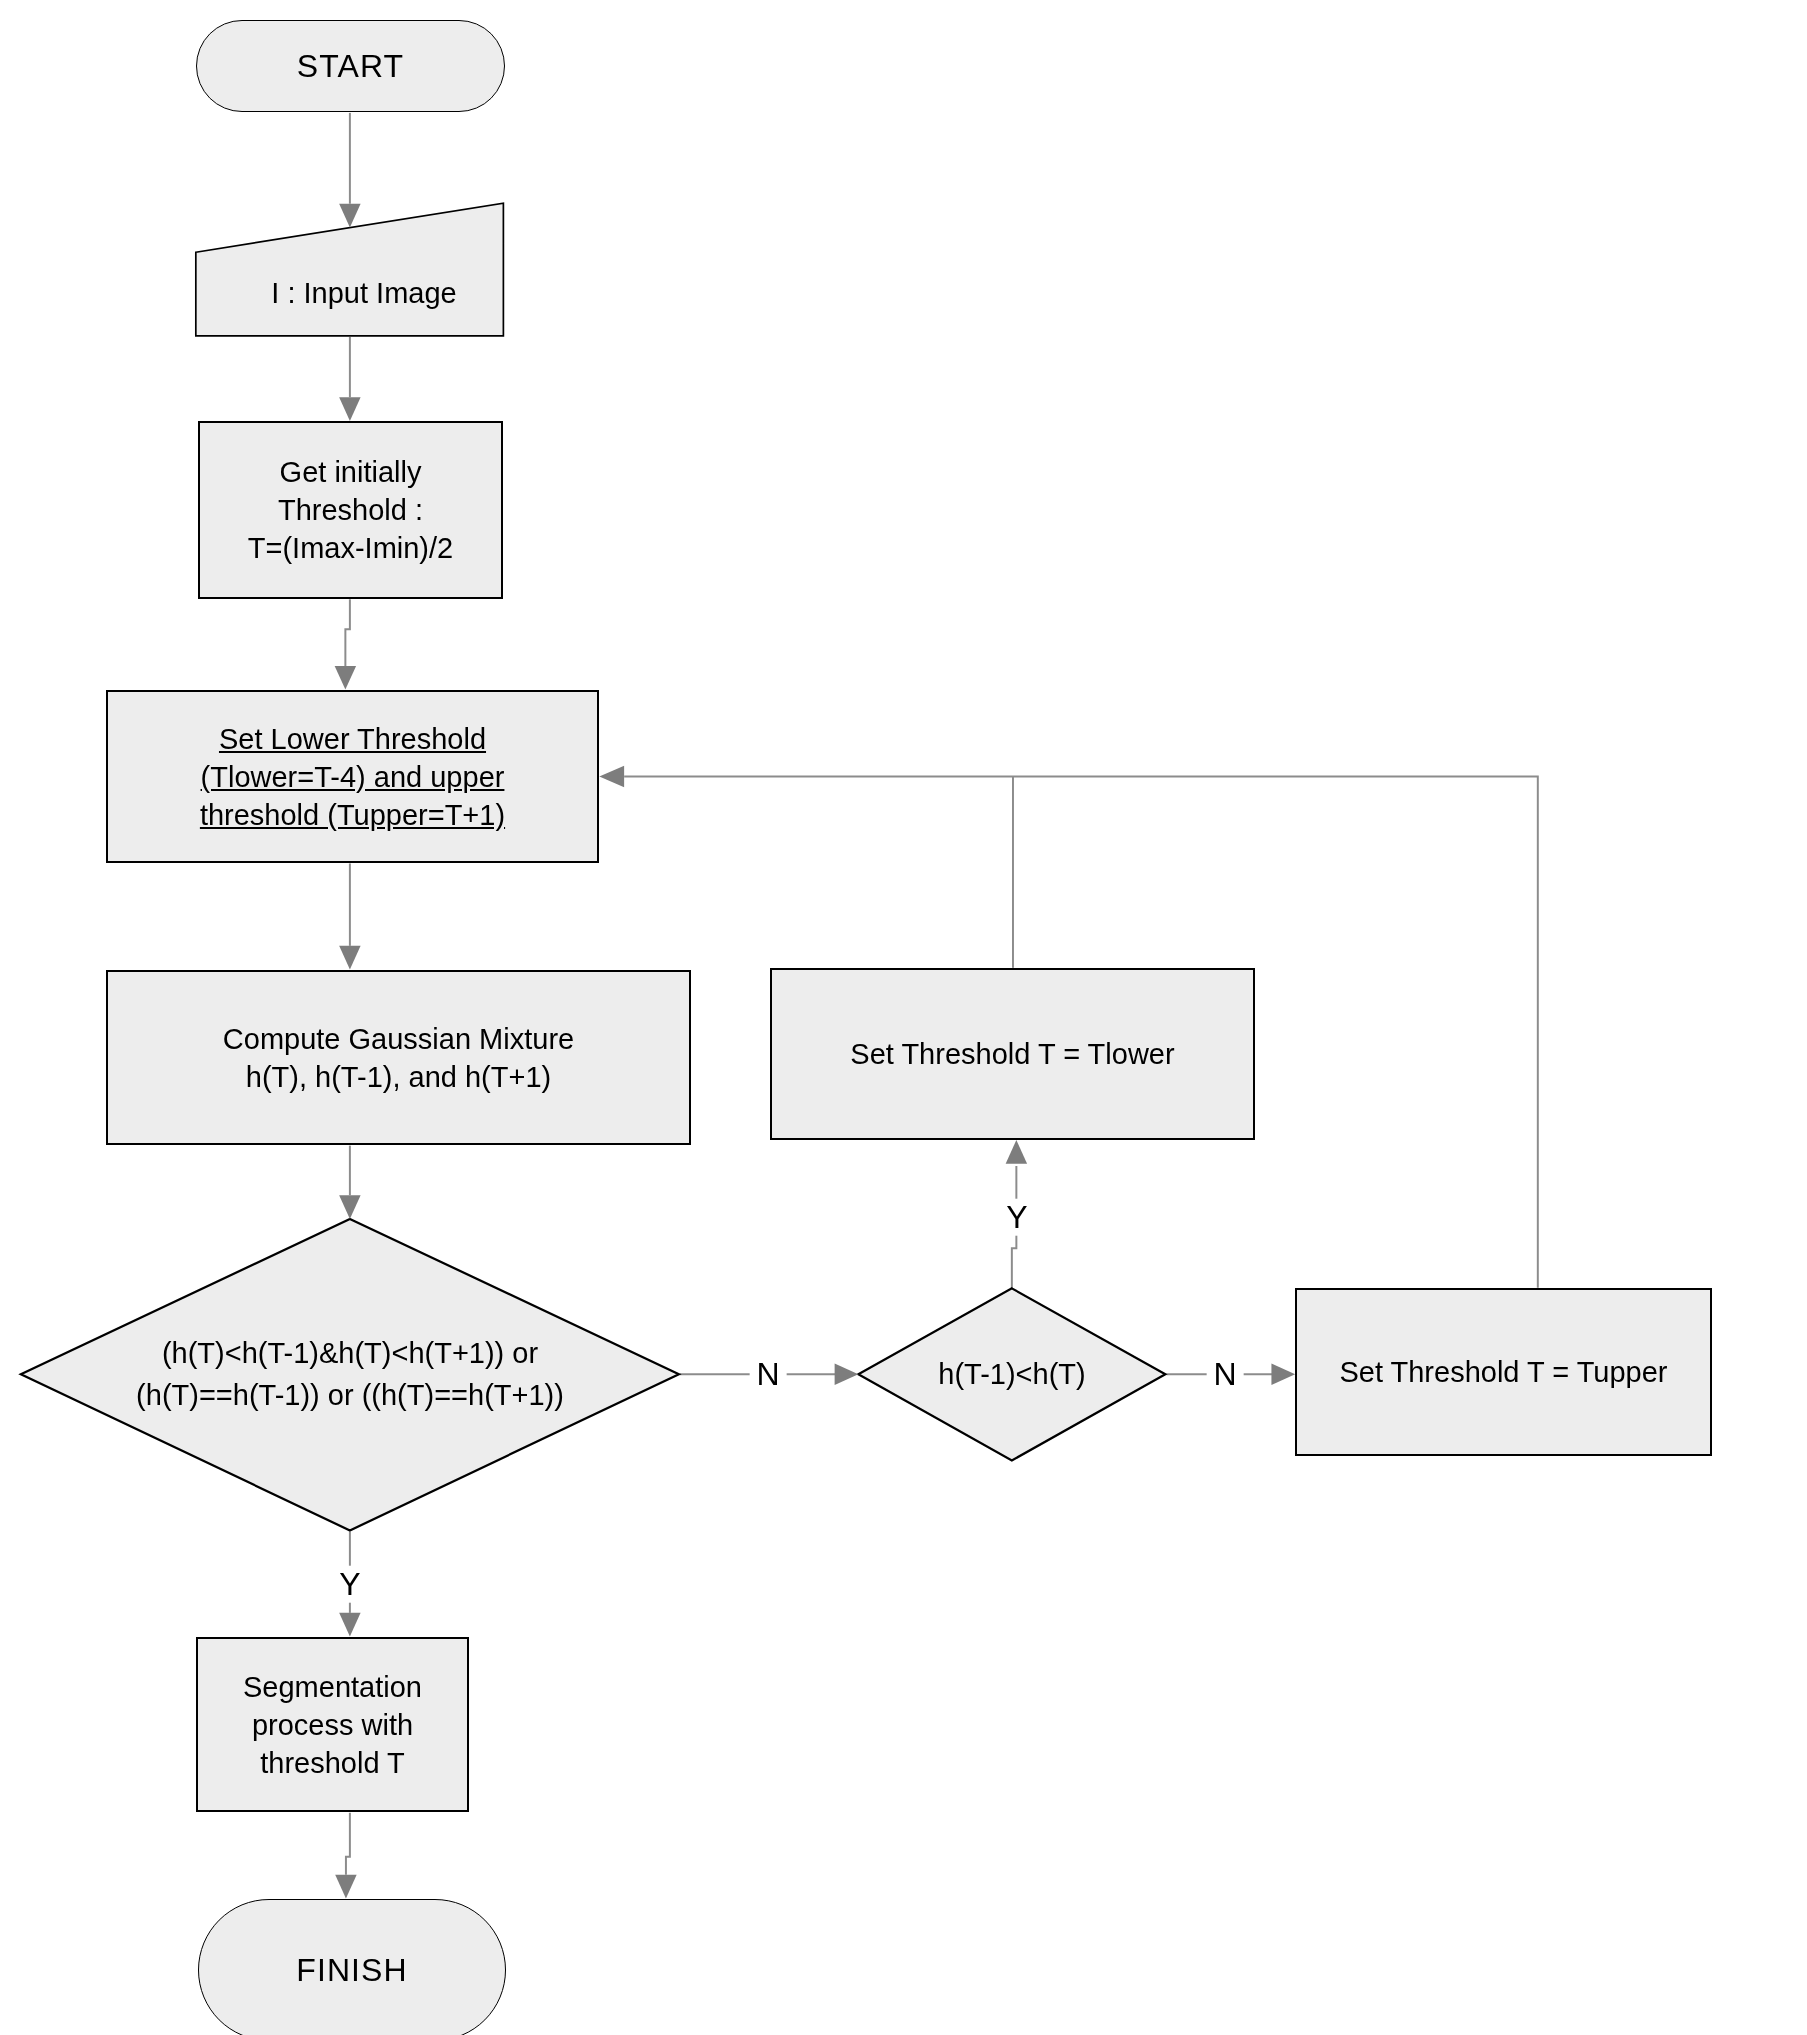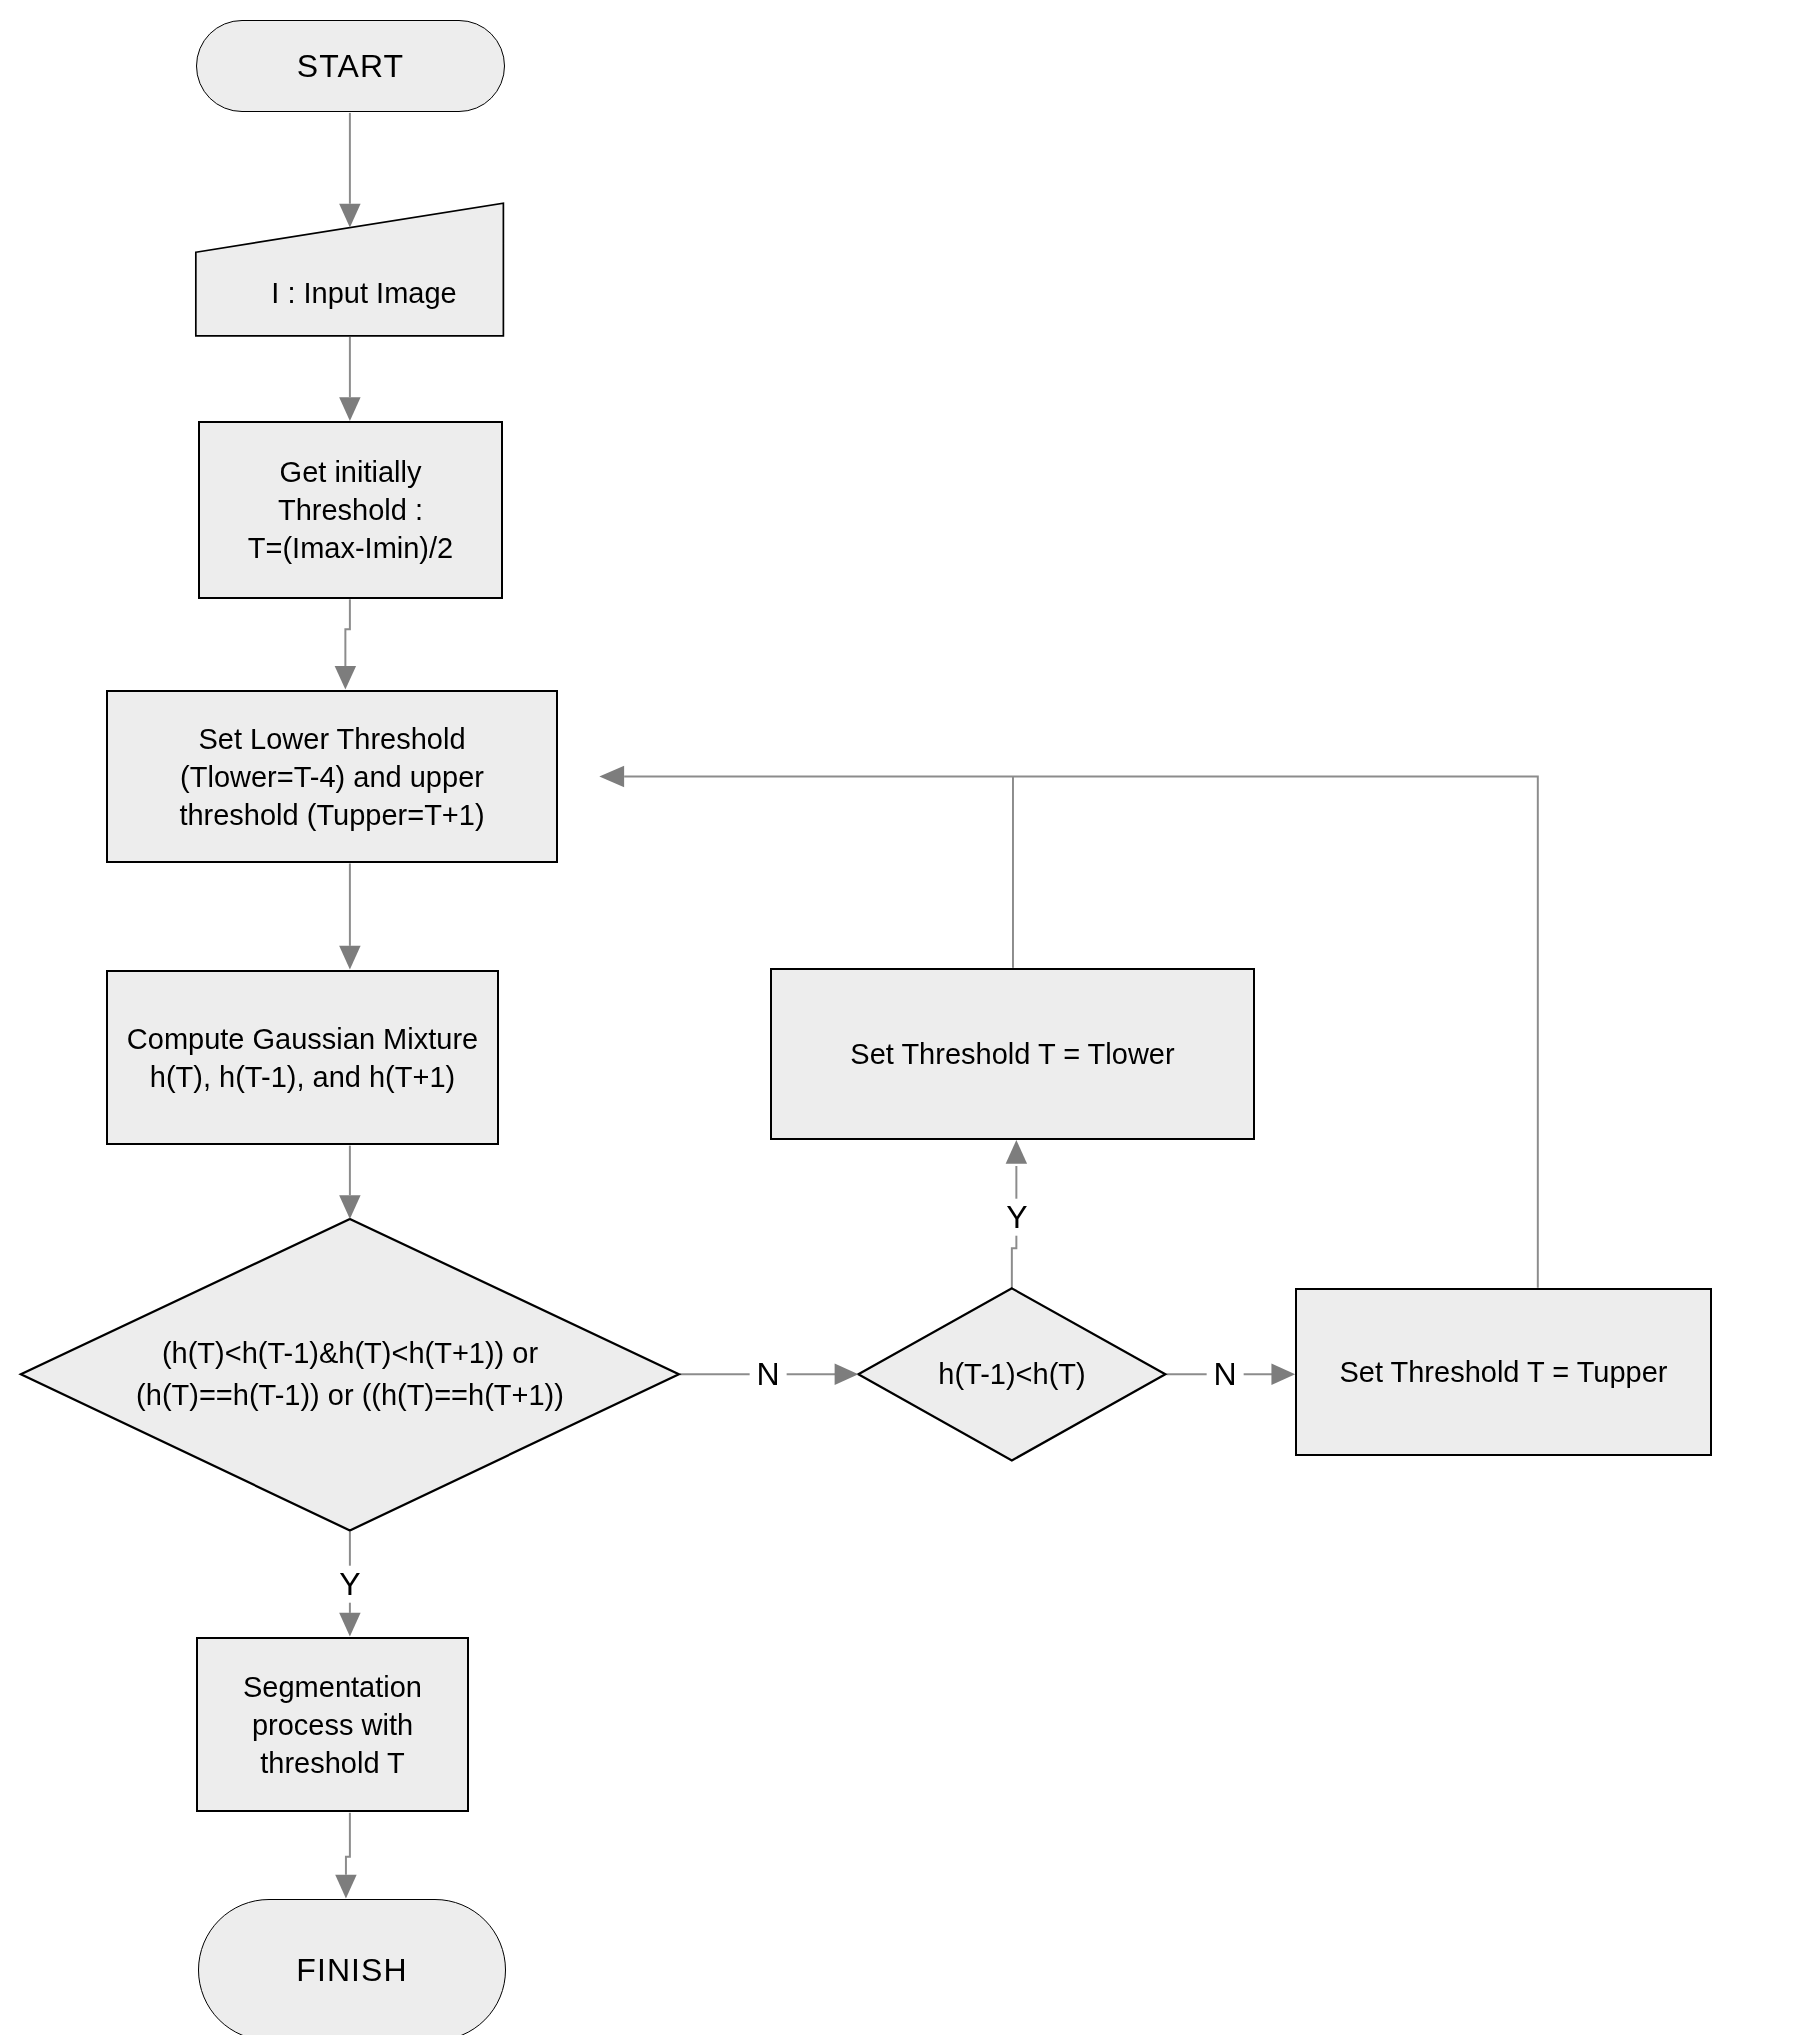--- a/index.html
+++ b/index.html
@@ -88,27 +88,27 @@
   <div class="overlay-label" style="left:196px;top:248px;width:308px;height:90px;padding-left:28px;">
     <span>I : Input Image</span>
   </div>
 
   <div class="node" style="left:198px;top:421px;width:305px;height:178px;">
     <span>Get initially</span>
     <span>Threshold :</span>
     <span>T=(Imax-Imin)/2</span>
   </div>
 
-  <div class="node" style="left:106px;top:690px;width:452px;height:173px;">
+  <div class="node" style="left:106px;top:690px;width:493px;height:173px;text-decoration:underline;">
     <span>Set Lower Threshold</span>
     <span>(Tlower=T-4) and upper</span>
     <span>threshold (Tupper=T+1)</span>
   </div>
 
-  <div class="node" style="left:106px;top:970px;width:393px;height:175px;">
+  <div class="node" style="left:106px;top:970px;width:585px;height:175px;">
     <span>Compute Gaussian Mixture</span>
     <span>h(T), h(T-1), and h(T+1)</span>
   </div>
 
   <div class="overlay-label" style="left:68px;top:1309px;width:564px;height:130px;">
     <span>(h(T)&lt;h(T-1)&amp;h(T)&lt;h(T+1)) or</span>
     <span>(h(T)==h(T-1)) or ((h(T)==h(T+1))</span>
   </div>
 
   <div class="overlay-label" style="left:871px;top:1343px;width:282px;height:62px;">

